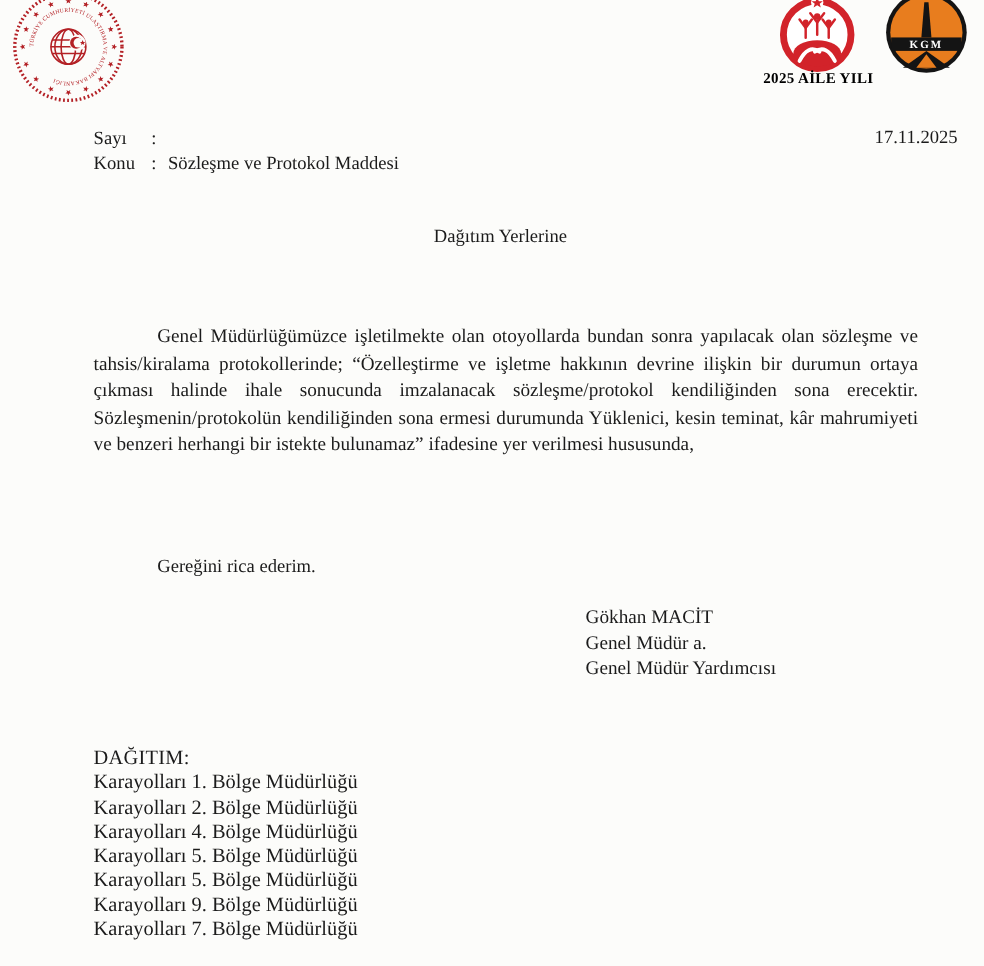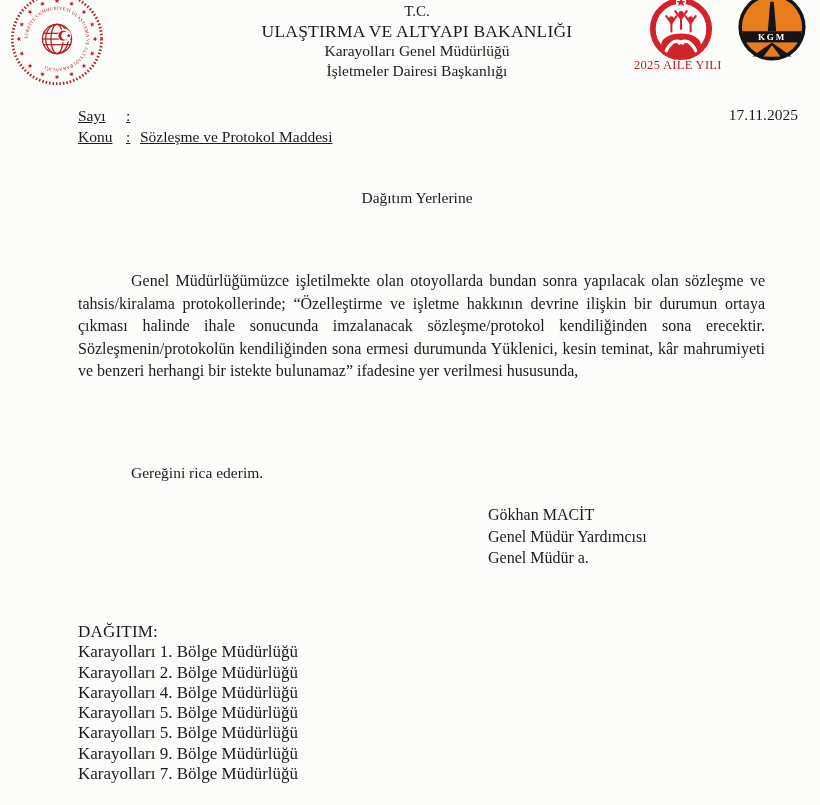--- a/index.html
+++ b/index.html
@@ -18,28 +18,28 @@
     text-align:center; line-height:19.5px;
   }
   .lh-tc   { font-size:15px; }
   .lh-min  { font-size:17.5px; letter-spacing:0.2px; }
   .lh-sub  { font-size:15.5px; }
 
   .seal-wrap { position:absolute; left:10px; top:-8px; width:94px; height:94px; }
   .aile-wrap { position:absolute; left:649px; top:-3px; width:64px; height:64px; }
   .aile-caption {
     position:absolute; left:634px; top:58px; width:96px;
-    text-align:left; font-size:12.5px; font-weight:normal;
-    color:#b91c1c; letter-spacing:0.3px; white-space:nowrap;
+    text-align:center; font-size:12.5px; font-weight:bold;
+    color:#000000; letter-spacing:0.3px; white-space:nowrap;
   }
   .kgm-wrap { position:absolute; left:737px; top:-8px; width:70px; height:70px; }
 
   
   .meta { position:absolute; top:106px; left:78px; font-size:15.5px; line-height:20.5px; }
-  .meta-row { display:flex;text-decoration:underline; }
+  .meta-row { display:flex; }
   .meta-label { width:48px; }
   .meta-colon { width:14px; }
   .doc-date { position:absolute; top:106px; right:22px; font-size:15.5px; }
 
   .recipient {
     position:absolute; top:167px; left:15px; width:804px;
     text-align:center; font-size:15.5px;margin-top:22px;
   }
 
   
@@ -102,26 +102,20 @@
         <line x1="36" y1="56" x2="64" y2="56"></line>
         <line x1="34.5" y1="50" x2="65.5" y2="50"></line>
       </g>
       <circle cx="58" cy="46.5" r="7.2" fill="#fcfcfa"></circle>
       <circle cx="56.8" cy="46.5" r="5.3" fill="#b32025"></circle>
       <circle cx="58.8" cy="46.5" r="4.2" fill="#fcfcfa"></circle>
       <use href="#star" transform="translate(62.6,46.5) scale(0.9)"></use>
     </svg>
   </div>
 
-  <div class="letterhead">
-    <div class="lh-tc">T.C.</div>
-    <div class="lh-min">ULAŞTIRMA VE ALTYAPI BAKANLIĞI</div>
-    <div class="lh-sub">Karayolları Genel Müdürlüğü</div>
-    <div class="lh-sub">İşletmeler Dairesi Başkanlığı</div>
-  </div>
 
   <div class="aile-wrap">
     <svg viewBox="0 0 100 100" width="64" height="64">
       <circle cx="50" cy="50" r="44" fill="#ffffff" stroke="#d2232a" stroke-width="9"></circle>
       <ellipse cx="50" cy="74" rx="31" ry="17" fill="#d2232a"></ellipse>
       <path d="M 27 84 Q 38 62 53 72" stroke="#ffffff" stroke-width="5" fill="none" stroke-linecap="round"></path>
       <path d="M 73 84 Q 62 62 47 72" stroke="#ffffff" stroke-width="5" fill="none" stroke-linecap="round"></path>
       <g stroke="#d2232a" stroke-width="3.2" stroke-linecap="round" fill="#d2232a">
         <circle cx="50" cy="26" r="4.2" stroke="none"></circle>
         <line x1="50" y1="31" x2="50" y2="50"></line>
@@ -166,22 +160,22 @@
   <div class="doc-date">17.11.2025</div>
 
   <div class="recipient">Dağıtım Yerlerine</div>
 
   <div class="body-par"><span>Genel Müdürlüğümüzce işletilmekte olan otoyollarda bundan sonra yapılacak olan sözleşme ve tahsis/kiralama protokollerinde; </span><b>“Özelleştirme ve işletme hakkının devrine ilişkin bir durumun ortaya çıkması halinde ihale sonucunda imzalanacak sözleşme/protokol kendiliğinden sona erecektir. Sözleşmenin/protokolün kendiliğinden sona ermesi durumunda Yüklenici, kesin teminat, kâr mahrumiyeti ve benzeri herhangi bir istekte bulunamaz”</b><span> ifadesine yer verilmesi hususunda,</span></div>
 
   <div class="closing">Gereğini rica ederim.</div>
 
   <div class="signature">
     <div>Gökhan MACİT</div>
+    <div>Genel Müdür a.</div>
     <div>Genel Müdür Yardımcısı</div>
-    <div>Genel Müdür a.</div>
   </div>
 
   <div class="distribution">
     <div class="dist-heading">DAĞITIM:</div>
     <div>Karayolları 1. Bölge Müdürlüğü</div>
     <div>Karayolları 2. Bölge Müdürlüğü</div>
     <div>Karayolları 4. Bölge Müdürlüğü</div>
     <div>Karayolları 5. Bölge Müdürlüğü</div>
     <div>Karayolları 5. Bölge Müdürlüğü</div>
     <div>Karayolları 9. Bölge Müdürlüğü</div>

